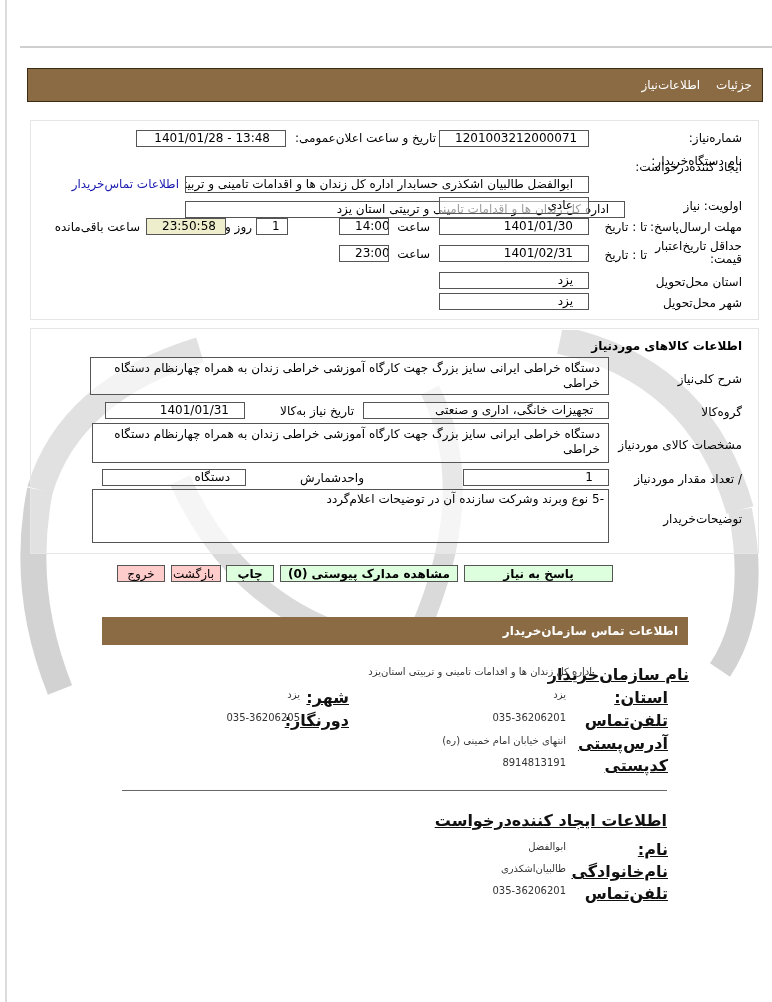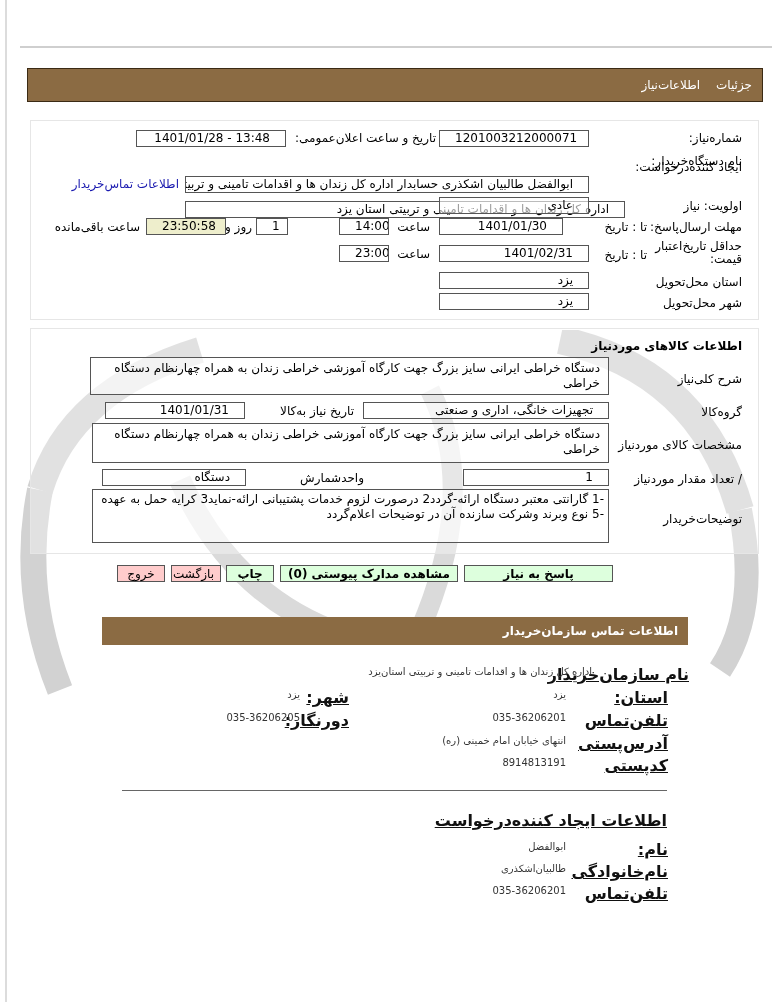--- a/index.html
+++ b/index.html
@@ -90,21 +90,21 @@
 
 <span class="lbl" style="right:30px;top:160px;">ایجاد کننده‌درخواست:</span>
 <div class="box" style="left:185px;top:176px;width:404px;">ابوالفضل  طالبیان اشکذری حسابدار اداره کل زندان ها و اقدامات تامینی و تربیتی</div>
 <a class="lbl link" style="right:593px;top:177px;">اطلاعات تماس‌خریدار</a>
 
 <span class="lbl" style="right:30px;top:199px;">اولویت: نیاز</span>
 <div class="box" style="left:439px;top:197px;width:150px;">عادی</div>
 
 <span class="lbl" style="right:30px;top:220px;">مهلت ارسال‌پاسخ:</span>
 <span class="lbl" style="right:125px;top:220px;">تا : تاریخ</span>
-<div class="box ltr" style="left:439px;top:218px;width:124px;">1401/01/30</div>
+<div class="box ltr" style="left:439px;top:218px;width:150px;">1401/01/30</div>
 <span class="lbl" style="right:342px;top:220px;">ساعت</span>
 <div class="box ltr" style="left:339px;top:218px;width:50px;">14:00</div>
 <div class="box ltr" style="left:256px;top:218px;width:30px;">1</div>
 <span class="lbl" style="right:520px;top:220px;">روز و</span>
 <div class="box center timer" style="left:146px;top:218px;width:80px;">23:50:58</div>
 <span class="lbl" style="right:632px;top:220px;">ساعت باقی‌مانده</span>
 
 <span class="lbl" style="right:30px;top:240px;width:100px;white-space:normal;line-height:13px;">حداقل تاریخ‌اعتبار قیمت:</span>
 <span class="lbl" style="right:125px;top:248px;">تا : تاریخ</span>
 <div class="box ltr" style="left:439px;top:245px;width:150px;">1401/02/31</div>
@@ -130,21 +130,20 @@
 <span class="lbl" style="right:30px;top:438px;">مشخصات کالای موردنیاز</span>
 <div class="multi" style="left:92px;top:423px;width:517px;height:40px;">دستگاه خراطی ایرانی سایز بزرگ جهت کارگاه آموزشی خراطی زندان به همراه چهارنظام دستگاه خراطی</div>
 
 <span class="lbl" style="right:30px;top:472px;">/ تعداد مقدار موردنیاز</span>
 <div class="box ltr" style="left:463px;top:469px;width:146px;">1</div>
 <span class="lbl" style="right:408px;top:471px;">واحد‌شمارش</span>
 <div class="box" style="left:102px;top:469px;width:144px;">دستگاه</div>
 
 <span class="lbl" style="right:30px;top:512px;">توضیحات‌خریدار</span>
 <div class="multi" style="left:92px;top:489px;width:517px;height:54px;padding:2px 4px;">
-  <div>-1 گارانتی معتبر دستگاه ارائه-گردد2 درصورت لزوم خدمات پشتیبانی ارائه-نماید3 کرایه حمل به عهده</div>
   <div>-5 نوع وبرند وشرکت سازنده آن در توضیحات اعلام‌گردد</div>
 </div>
 
 <button class="btn green" style="left:464px;width:149px;">پاسخ به نیاز</button>
 <button class="btn green" style="left:280px;width:178px;">مشاهده مدارک پیوستی (0)</button>
 <button class="btn green" style="left:226px;width:48px;">چاپ</button>
 <button class="btn red" style="left:171px;width:50px;">بازگشت</button>
 <button class="btn red" style="left:117px;width:48px;">خروج</button>
 
 <div class="contact-bar">اطلاعات  تماس سازمان‌خریدار</div>

